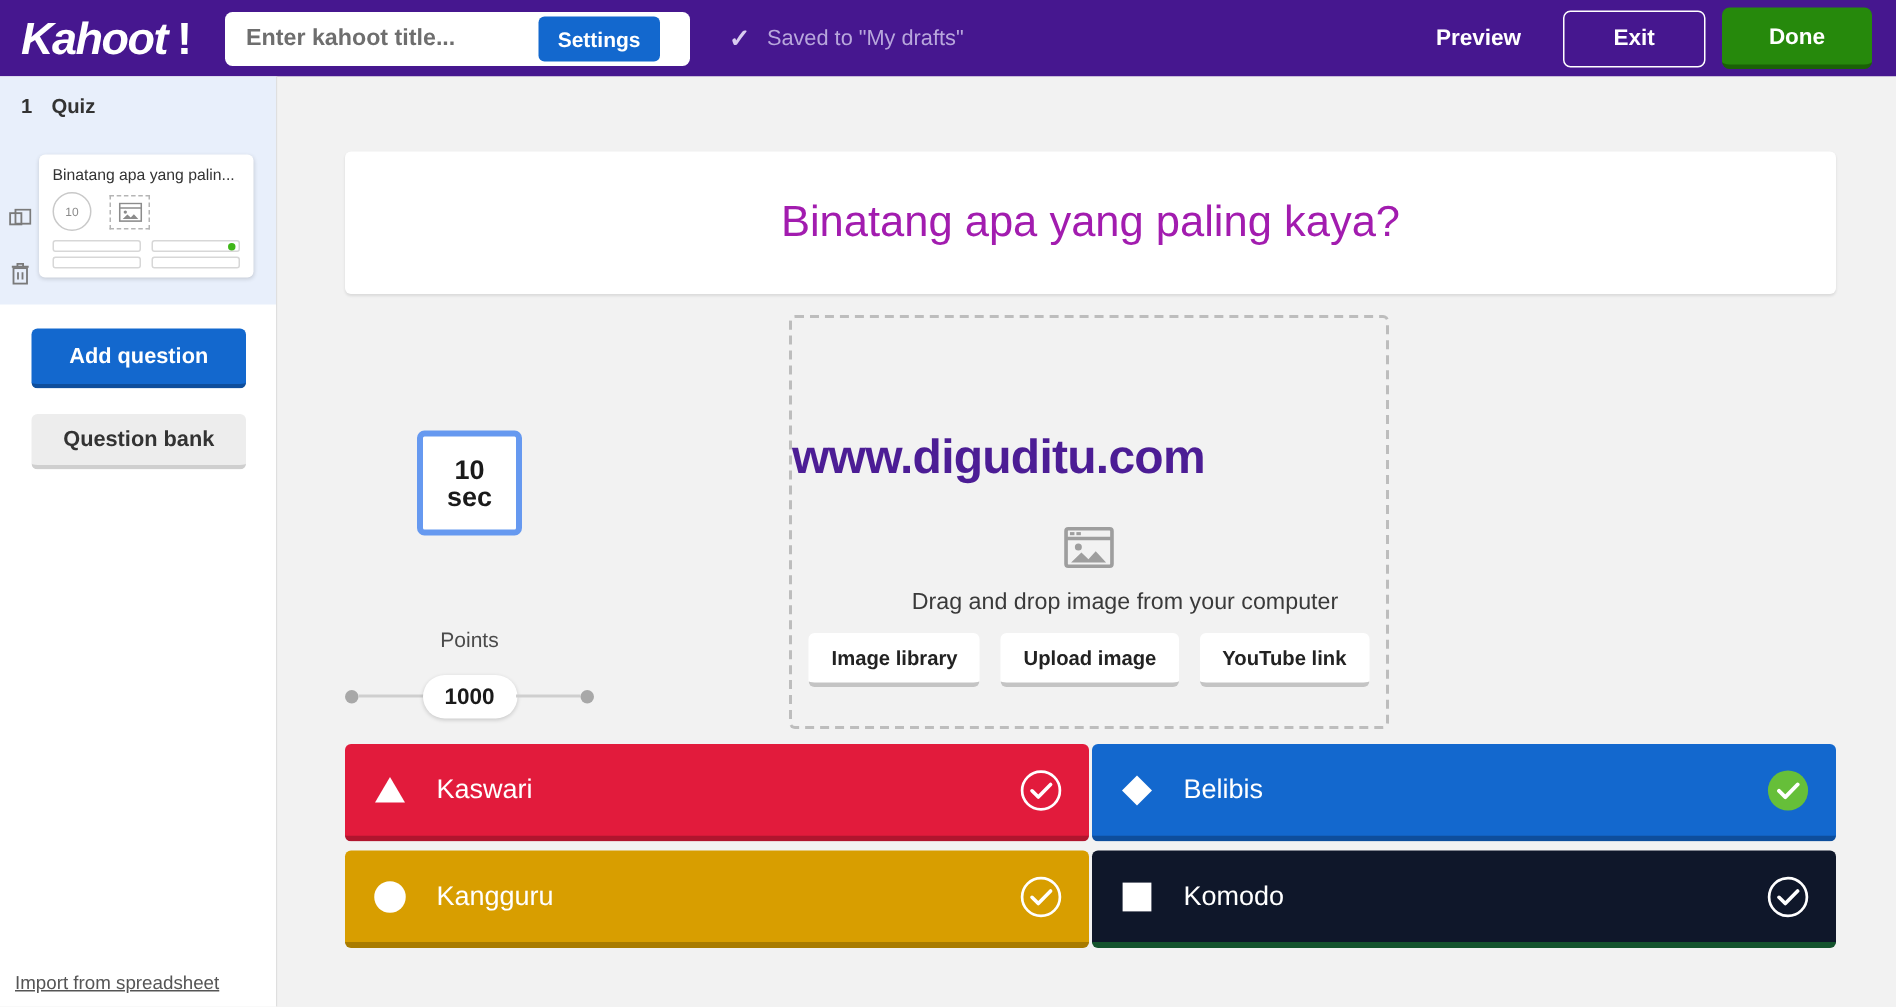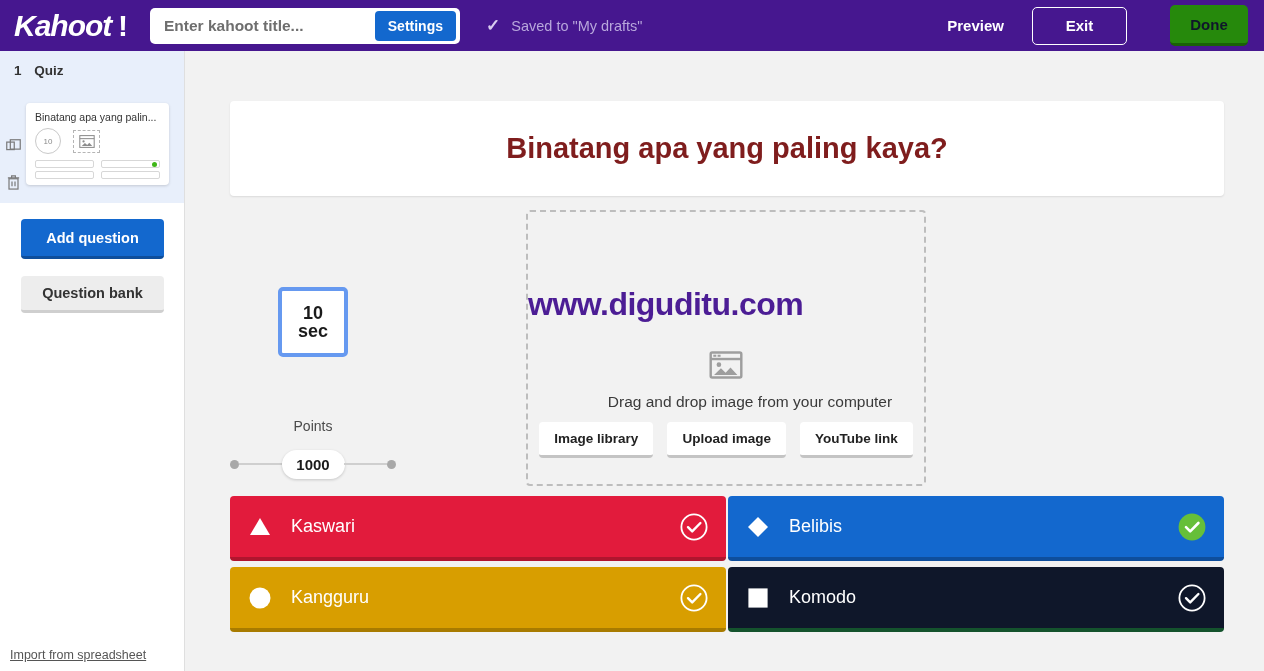--- a/index.html
+++ b/index.html
@@ -25,21 +25,21 @@
     flex: 0 0 auto;
   }
   #logo svg { display: block; }
 
   #title-group {
     display: flex; align-items: center;
     background: #ffffff;
     border-radius: 5px;
     height: 36px;
     width: 310px;
-    padding: 0 4px 0 0;
+    padding: 0 20px 0 0;
     flex: 0 0 auto;
   }
   #title-input {
     border: 0; outline: 0;
     font-family: "Liberation Sans", sans-serif;
     font-size: 15.5px; font-weight: bold;
     color: #6E6E6E;
     background: transparent;
     flex: 1 1 auto;
     padding: 0 10px 0 14px;
@@ -91,26 +91,25 @@
     font-size: 15px; font-weight: bold;
     height: 38px; width: 95px;
     cursor: pointer;
     margin-right: 11px;
   }
   #done-btn {
     background: #26890C;
     border: 0;
     border-bottom: 3px solid #1A6107;
     border-radius: 5px;
-    color: #0f172a;
+    color: #ffffff;
     font-family: "Liberation Sans", sans-serif;
     font-size: 15px; font-weight: bold;
-    height: 41px; width: 78px;
+    height: 41px; width: 100px;
     cursor: pointer;
-    margin-left: 32px;
   }
 
   
   #sidebar {
     position: absolute; left: 0; top: 51px;
     width: 185px; height: 620px;
     background: #FFFFFF;
     border-right: 1px solid #DFDFDF;
   }
   #slide-strip {
@@ -204,21 +203,21 @@
   #question-box {
     position: absolute; left: 45px; top: 50px;
     width: 994px; height: 95px;
     background: #fff;
     border-radius: 4px;
     box-shadow: 0 1px 2px rgba(0,0,0,.10);
     display: flex; align-items: center; justify-content: center;
     cursor: text;
   }
   #question-text {
-    font-size: 29px; color: #7f1d1d; font-weight: bold;
+    font-size: 29px; color: #a21caf; font-weight: normal;
     text-align: center;
   }
 
   
   #timer-box {
     position: absolute; left: 93px; top: 236px;
     width: 70px; height: 70px;
     background: #fff;
     border: 4px solid #6699F0;
     border-radius: 5px;

